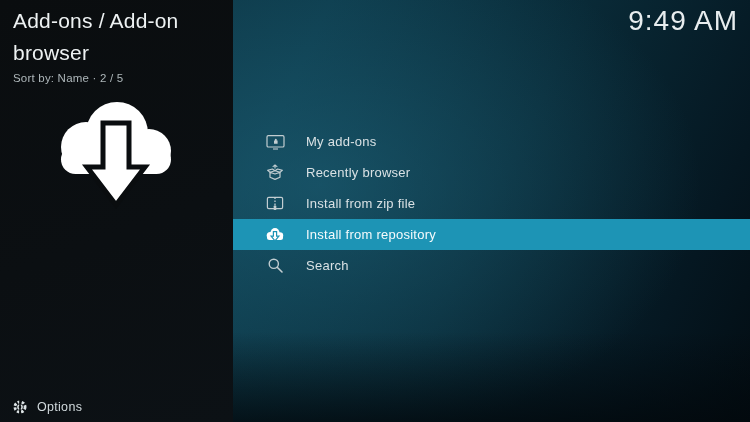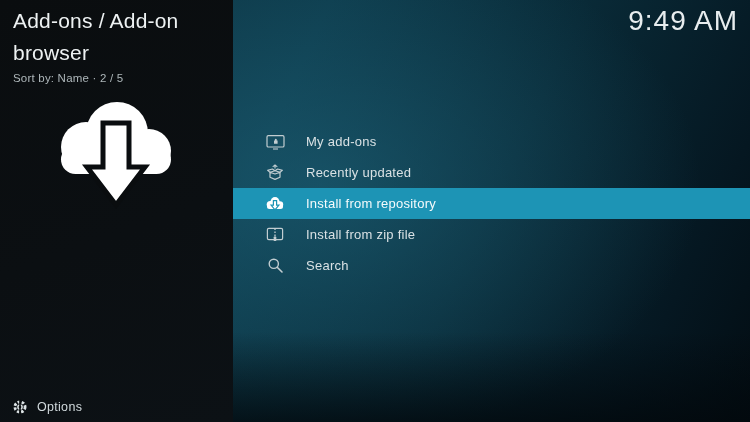--- a/index.html
+++ b/index.html
@@ -60,45 +60,45 @@
     </div>
 
     <div class="menu-row">
       <span class="mi">
         <svg width="18" height="17" viewBox="0 0 18 17">
           <path d="M4 8.2 9 10l5-1.8v5L9 15.4 4 13.2z" fill="none" stroke="currentColor" stroke-width="1.2" stroke-linejoin="round"></path>
           <path d="M4 8.2 1.6 6.4 6.4 5 9 6.8zM14 8.2l2.4-1.8L11.6 5 9 6.8z" fill="none" stroke="currentColor" stroke-width="1.1" stroke-linejoin="round"></path>
           <path d="M9 4.6V1.4M6.7 2.9l2.3-2 2.3 2" fill="none" stroke="currentColor" stroke-width="1.1"></path>
         </svg>
       </span>
-      <span class="ml">Recently updated</span>
+      <span class="ml">Recently browser</span>
+    </div>
+
+    <div class="menu-row">
+      <span class="mi">
+        <svg width="18" height="16" viewBox="0 0 18 16">
+          <rect x="1.4" y="1.4" width="15.2" height="11.2" rx="1.4" fill="none" stroke="currentColor" stroke-width="1.2"></rect>
+          <path d="M9 1.4v11.2" stroke="currentColor" stroke-width="1.3" stroke-dasharray="1.6 1.5"></path>
+          <rect x="7.7" y="9.6" width="2.6" height="4.4" rx="0.6" fill="currentColor"></rect>
+        </svg>
+      </span>
+      <span class="ml">Install from zip file</span>
     </div>
 
     <div class="menu-row selected">
       <span class="mi">
         <svg width="20" height="16" viewBox="0 0 20 16">
           <circle cx="5.2" cy="8.4" r="3.5" fill="currentColor"></circle>
           <circle cx="10" cy="5.6" r="4.5" fill="currentColor"></circle>
           <circle cx="14.9" cy="8.6" r="3.3" fill="currentColor"></circle>
           <rect x="2" y="8" width="16" height="5" rx="2.5" fill="currentColor"></rect>
           <path d="M8.4 4.6h3.2v4.6h2.3L10 13.8 6.1 9.2h2.3z" fill="currentColor" stroke="#1d94b5" stroke-width="1.2" stroke-linejoin="miter"></path>
         </svg>
       </span>
       <span class="ml">Install from repository</span>
-    </div>
-
-    <div class="menu-row">
-      <span class="mi">
-        <svg width="18" height="16" viewBox="0 0 18 16">
-          <rect x="1.4" y="1.4" width="15.2" height="11.2" rx="1.4" fill="none" stroke="currentColor" stroke-width="1.2"></rect>
-          <path d="M9 1.4v11.2" stroke="currentColor" stroke-width="1.3" stroke-dasharray="1.6 1.5"></path>
-          <rect x="7.7" y="9.6" width="2.6" height="4.4" rx="0.6" fill="currentColor"></rect>
-        </svg>
-      </span>
-      <span class="ml">Install from zip file</span>
     </div>
 
     <div class="menu-row">
       <span class="mi">
         <svg width="17" height="17" viewBox="0 0 17 17">
           <circle cx="6.8" cy="6.8" r="4.6" fill="none" stroke="currentColor" stroke-width="1.4"></circle>
           <path d="M10.2 10.2 15 15" stroke="currentColor" stroke-width="1.6" stroke-linecap="round"></path>
         </svg>
       </span>
       <span class="ml">Search</span>

